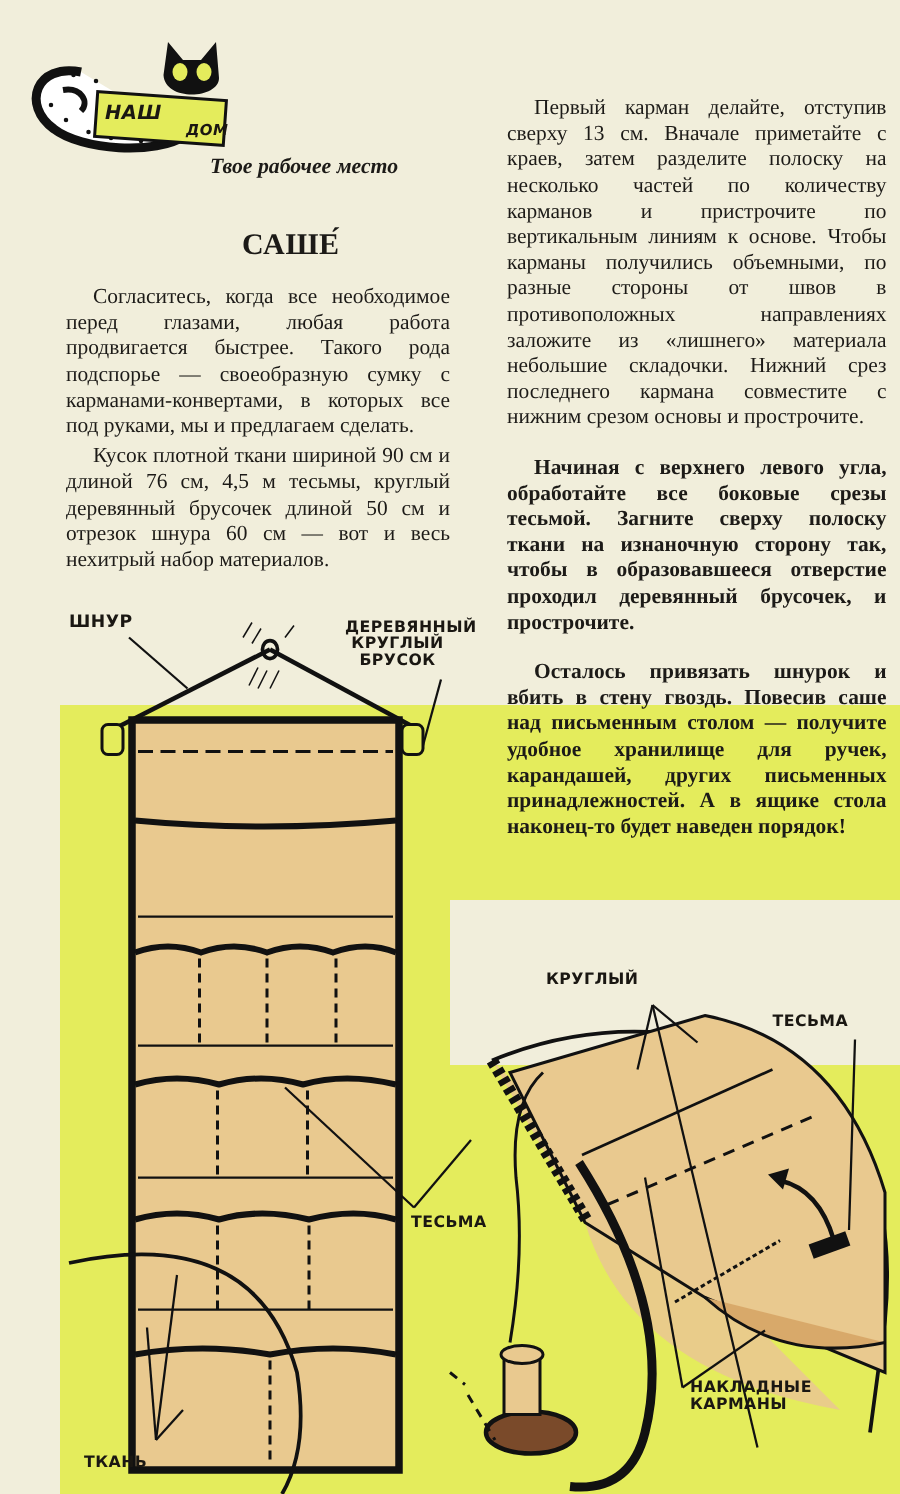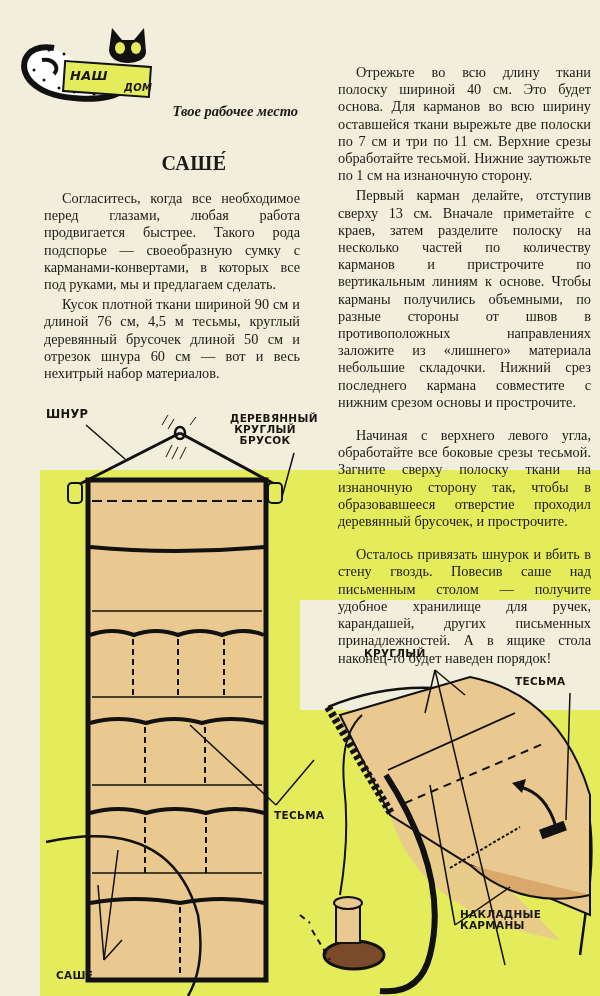--- a/index.html
+++ b/index.html
@@ -18,31 +18,31 @@
     position: absolute; left: 290px; top: 680px; width: 310px; height: 316px;
     background: #e4ec5c;
   }
   .paper-patch {
     position: absolute; left: 300px; top: 600px; width: 300px; height: 110px;
     background: #f1eedb;
   }
   .logo { position: absolute; left: 14px; top: 20px; width: 140px; height: 82px; }
   .rubric {
     position: absolute; left: 140px; top: 103px; width: 158px;
-    font-style: italic; font-weight: bold; font-size: 14.5px; text-align: right;
+    font-style: italic; font-weight: bold; font-size: 14.5px; 
   }
   .title {
     position: absolute; left: 0; top: 152px; width: 300px; text-align: center;
     font-weight: bold; font-size: 20px; letter-spacing: 0.5px; padding-left: 44px;
   }
   .col { position: absolute; font-size: 14.3px; line-height: 17.2px; text-align: justify; }
   .col p { margin: 0 0 3px 0; text-indent: 18px; }
   .col-left { left: 44px; top: 190px; width: 256px; }
   .col-right { left: 338px; top: 64px; width: 253px; }
-  .col-right p.gap { margin-top: 16px; }
+  .col-right p.gap { margin-top: 16px; font-weight: bold; }
   .illus { position: absolute; left: 0; top: 395px; width: 507px; height: 601px; }
   .label {
     position: absolute; font-family: "DejaVu Sans", sans-serif; font-weight: bold;
     font-size: 10.5px; letter-spacing: 0.3px; line-height: 11px; text-align: center; color: #1a1712;
   }
 </style>
 </head>
 <body>
 
 <div class="page">
@@ -75,21 +75,20 @@
 
   <div class="rubric">Твое рабочее место</div>
   <div class="title">САШЕ́</div>
 
   <div class="col col-left">
     <p>Согласитесь, когда все необходимое перед глазами, любая работа продвигается быстрее. Такого рода подспорье — своеобразную сумку с карманами-конвертами, в которых все под руками, мы и предлагаем сделать.</p>
     <p>Кусок плотной ткани шириной 90 см и длиной 76 см, 4,5 м тесьмы, круглый деревянный брусочек длиной 50 см и отрезок шнура 60 см — вот и весь нехитрый набор материалов.</p>
   </div>
 
   <div class="col col-right">
-    <p>Отрежьте во всю длину ткани полоску шириной 40 см. Это будет основа. Для карманов во всю ширину оставшейся ткани вырежьте две полоски по 7 см и три по 11 см. Верхние срезы обработайте тесьмой. Нижние заутюжьте по 1 см на изнаночную сторону.</p>
     <p>Первый карман делайте, отступив сверху 13 см. Вначале приметайте с краев, затем разделите полоску на несколько частей по количеству карманов и пристрочите по вертикальным линиям к основе. Чтобы карманы получились объемными, по разные стороны от швов в противоположных направлениях заложите из «лишнего» материала небольшие складочки. Нижний срез последнего кармана совместите с нижним срезом основы и простроч­ите.</p>
     <p class="gap">Начиная с верхнего левого угла, обработайте все боковые срезы тесьмой. Загните сверху полоску ткани на изнаночную сторону так, чтобы в образовавшееся отверстие проходил деревянный брусочек, и простроч­ите.</p>
     <p class="gap">Осталось привязать шнурок и вбить в стену гвоздь. Повесив саше над письменным столом — получите удобное хранилище для ручек, карандашей, других письменных принадлежностей. А в ящике стола наконец-то будет наведен порядок!</p>
   </div>
 
   <div class="illus">
     <svg width="600" height="601" viewBox="0 0 600 601">
 
       <line x1="74" y1="92" x2="180" y2="38" stroke="#111" stroke-width="3"></line>
       <line x1="180" y1="38" x2="280" y2="92" stroke="#111" stroke-width="3"></line>
@@ -167,21 +166,21 @@
       <path d="M312 535 L330 565 M300 520 L310 528" stroke="#111" stroke-width="2" stroke-dasharray="6 5"></path>
     </svg>
 
     <span class="label" style="left:46px;top:14px;font-size:11.5px;">ШНУР</span>
     <div class="label" style="left:230px;top:18px;width:70px;">
       <div>ДЕРЕВЯННЫЙ</div>
       <div>КРУГЛЫЙ</div>
       <div>БРУСОК</div>
     </div>
     <span class="label" style="left:274px;top:415px;">ТЕСЬМА</span>
-    <span class="label" style="left:56px;top:575px;">САШЕ</span>
+    <span class="label" style="left:56px;top:575px;">ТКАНЬ</span>
     <span class="label" style="left:364px;top:253px;">КРУГЛЫЙ</span>
     <span class="label" style="left:515px;top:281px;">ТЕСЬМА</span>
-    <div class="label" style="left:460px;top:514px;text-align:left;">
+    <div class="label" style="left:460px;top:525px;text-align:left;">
       <div>НАКЛАДНЫЕ</div>
       <div>КАРМАНЫ</div>
     </div>
   </div>
 </div>
 
 </body></html>

